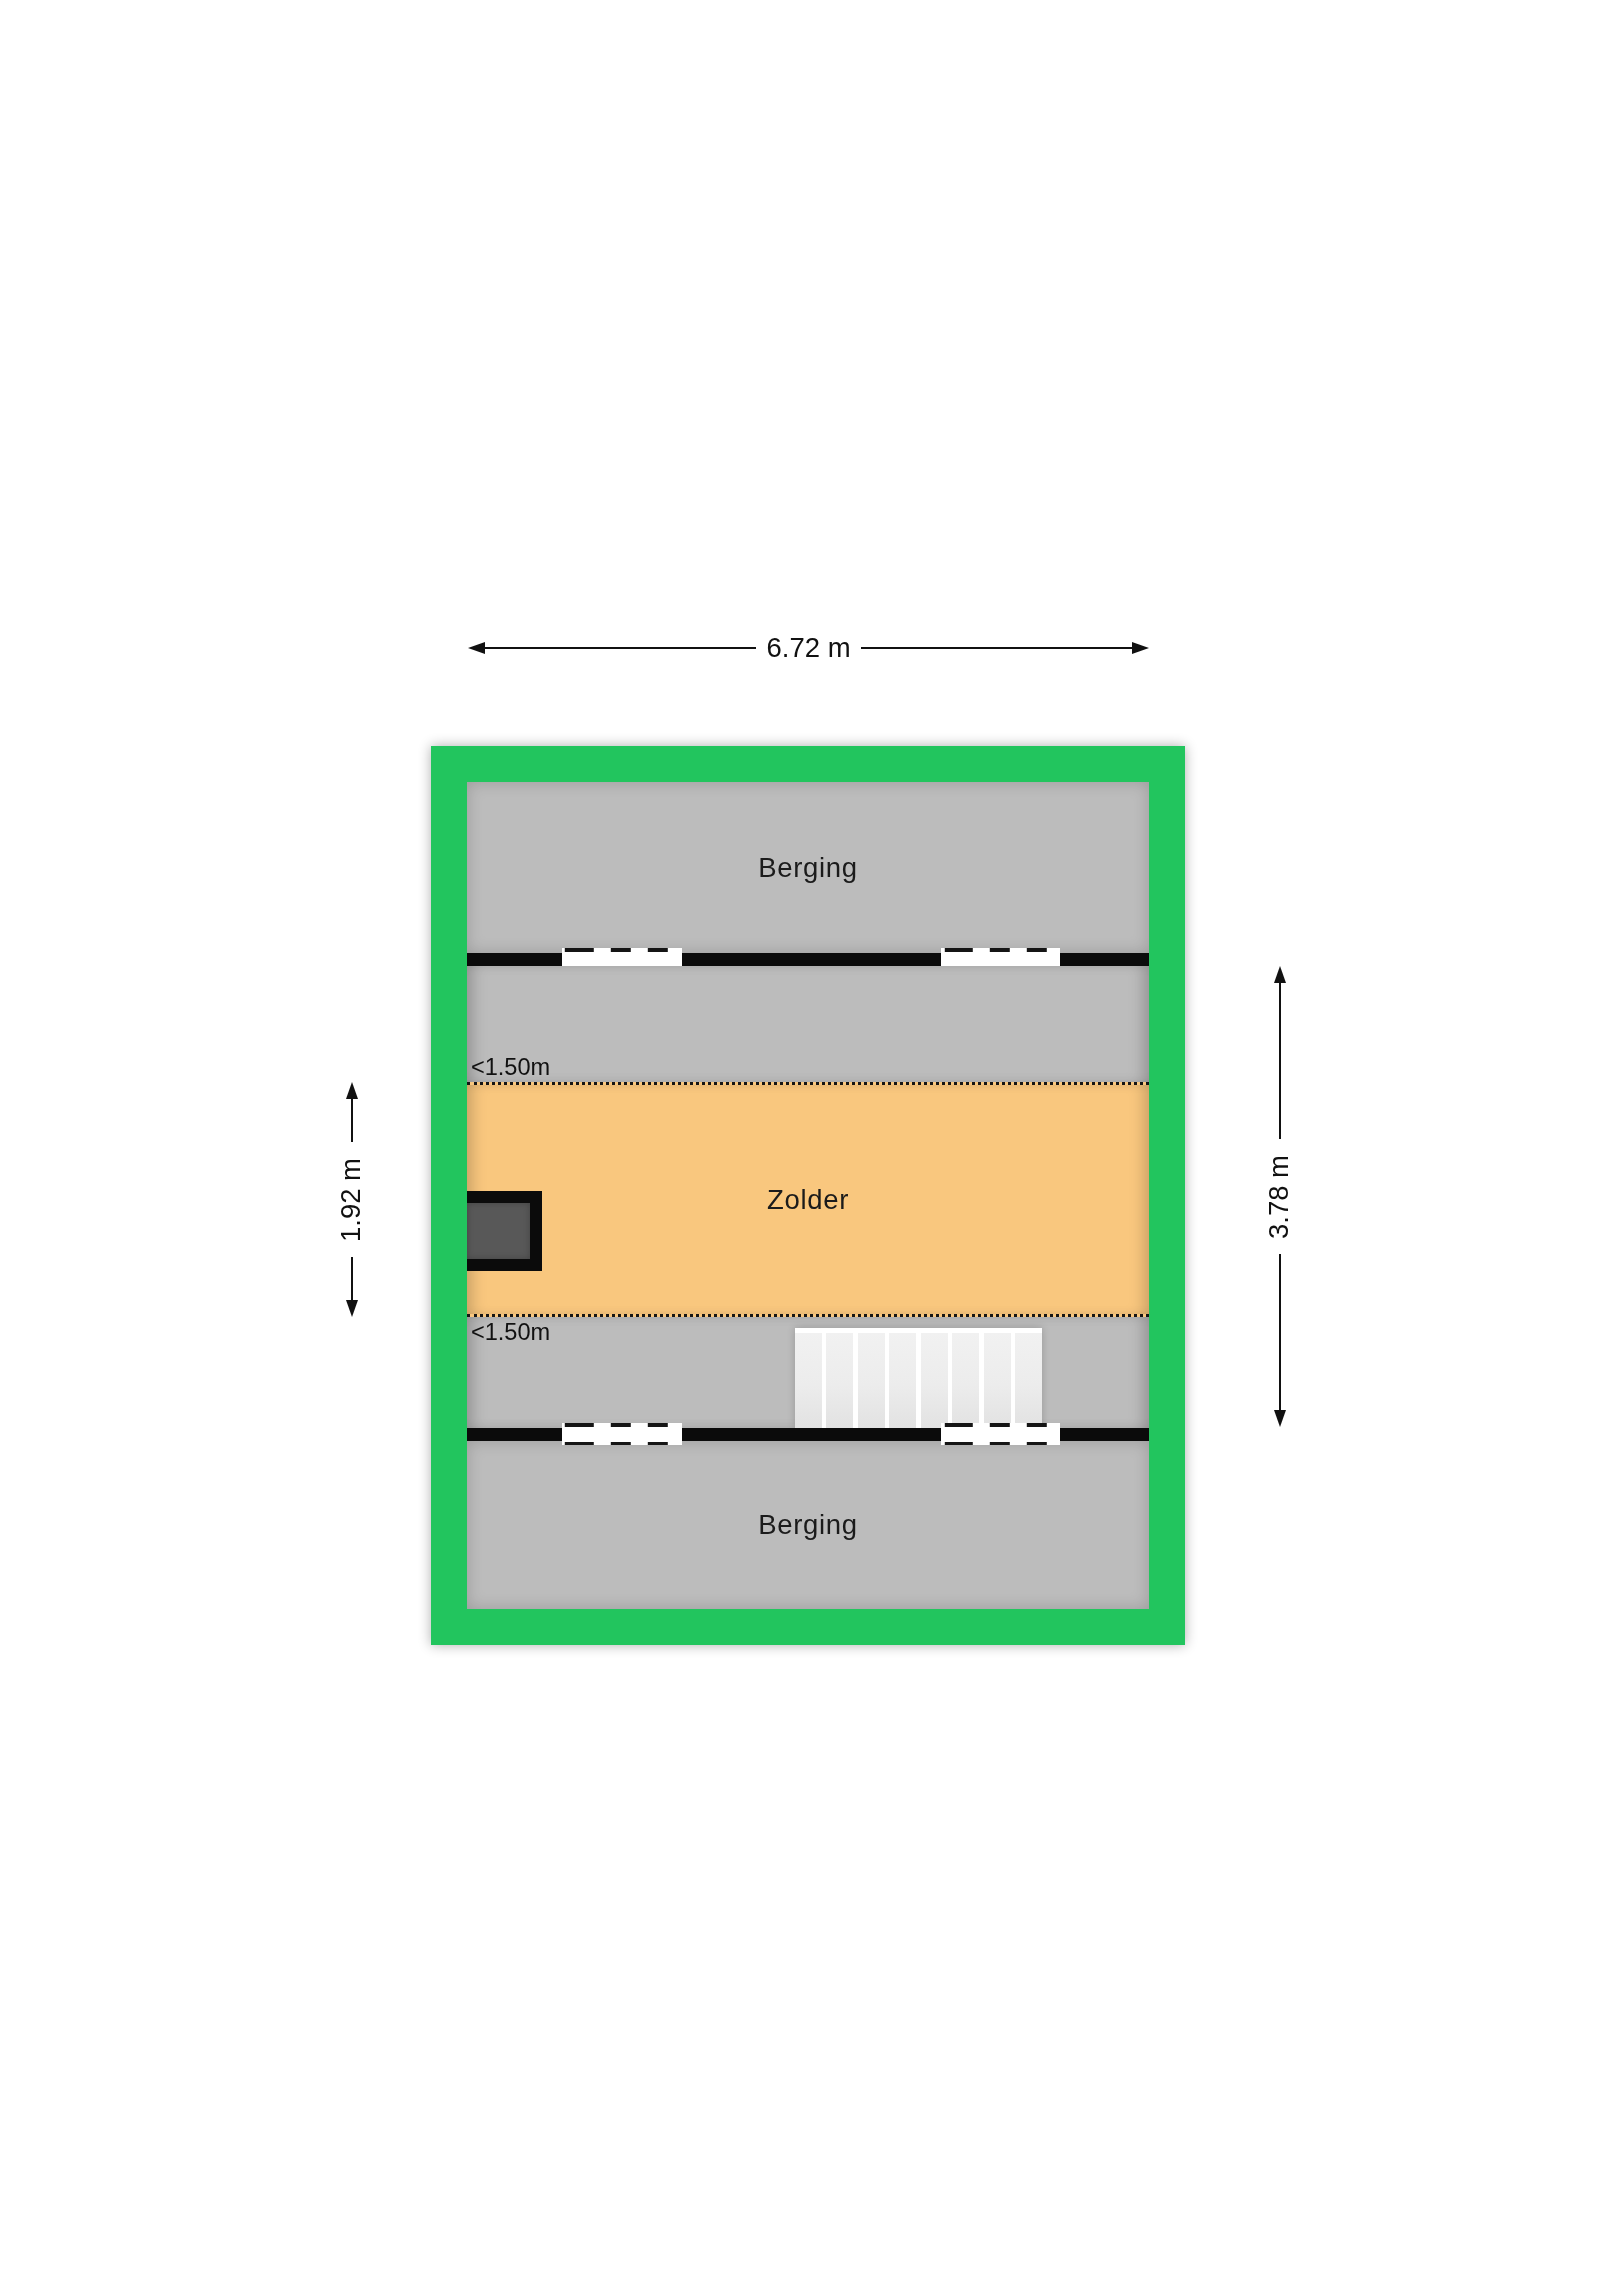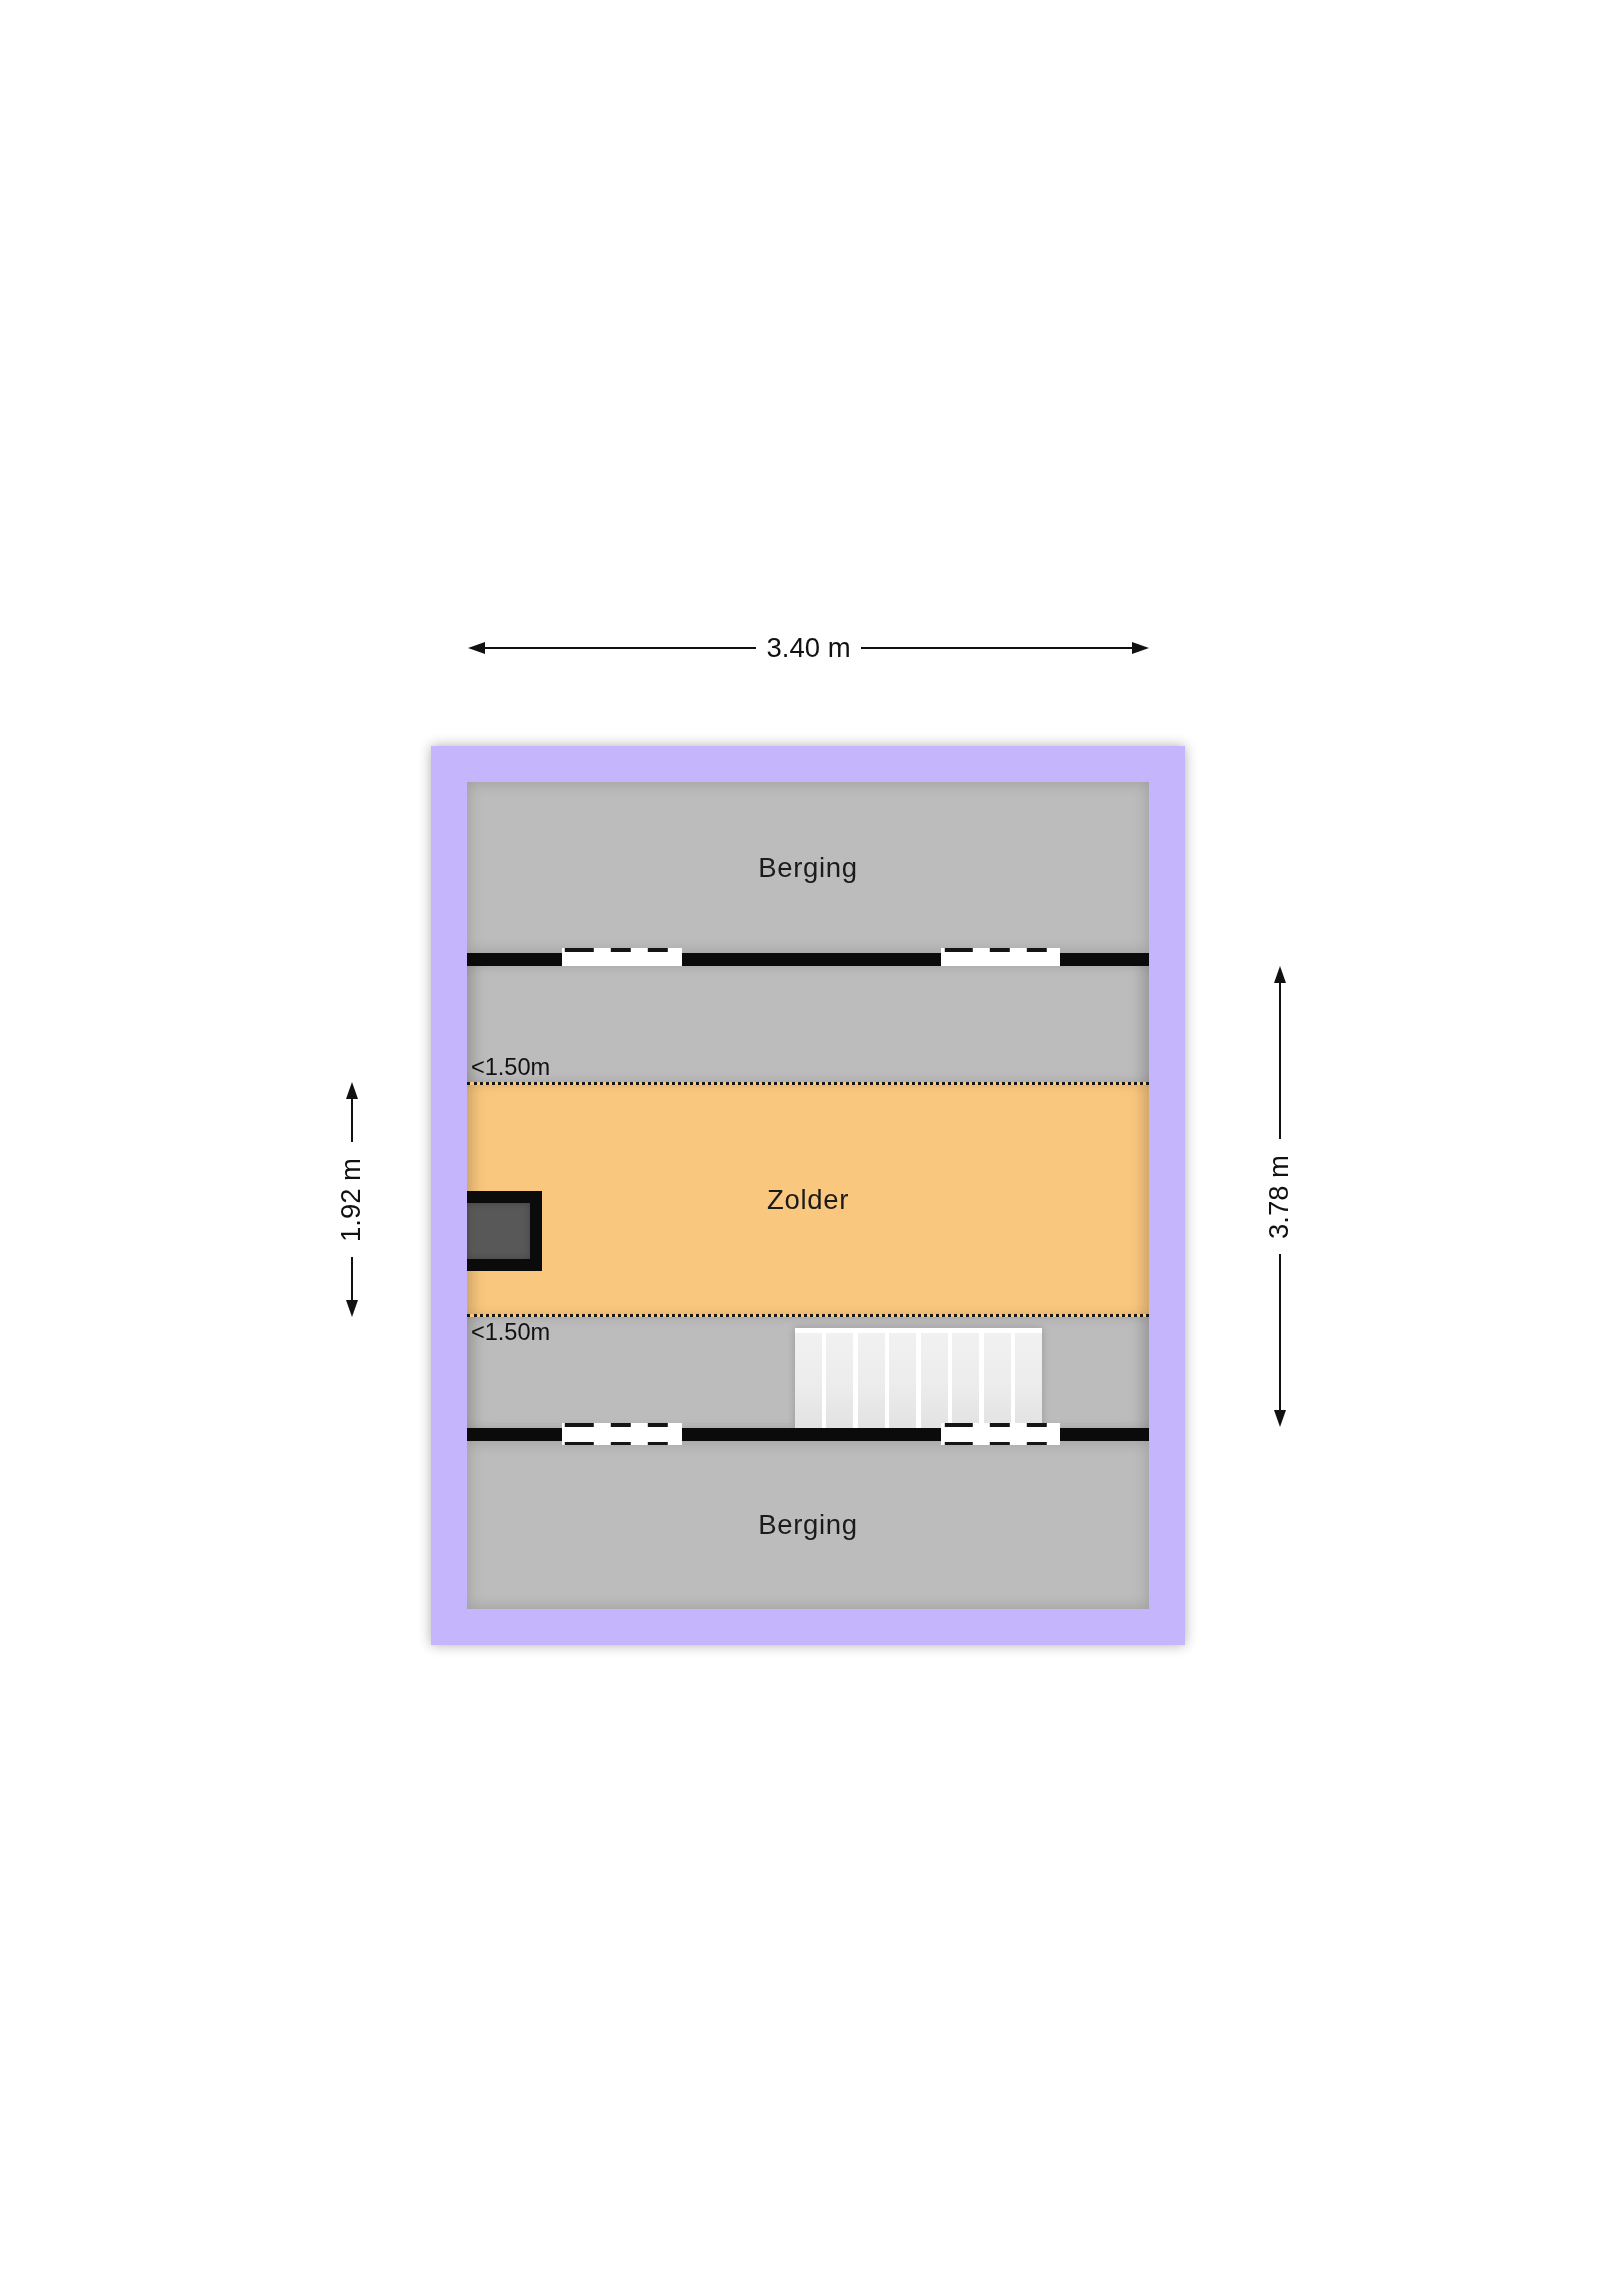--- a/index.html
+++ b/index.html
@@ -8,21 +8,21 @@
     width:1623px;height:2295px;
     background:#ffffff;
     font-family:"Liberation Sans", sans-serif;
     overflow:hidden;
   }
 
   
   .floorplan{
     position:absolute;left:431px;top:746px;
     width:754px;height:899px;
-    background:#c4b5fd;
+    background:#22c55e;
     box-shadow:0 0 11.8px rgba(0,0,0,0.32);
   }
   .plan-inner{
     position:absolute;left:36px;top:36px;right:36px;bottom:36px;
     display:flex;flex-direction:column;
   }
 
   .room{
     background:#bcbcbc;
     box-shadow:inset 0 0 15.7px rgba(0,0,0,0.18);
@@ -127,21 +127,21 @@
   .dim-right{left:1265px;top:966px;width:29px;height:461px;}
 </style>
 </head>
 <body>
 
 <div class="canvas">
 
   <div class="dim dim-h dim-top">
     <div class="ah ah-left"></div>
     <div class="line"></div>
-    <span class="dim-label">3.40 m</span>
+    <span class="dim-label">6.72 m</span>
     <div class="line"></div>
     <div class="ah ah-right"></div>
   </div>
 
   <div class="dim dim-v dim-left">
     <div class="ah ah-up"></div>
     <div class="line"></div>
     <div class="v-label-box">
       <span class="dim-label">1.92 m</span>
     </div>

